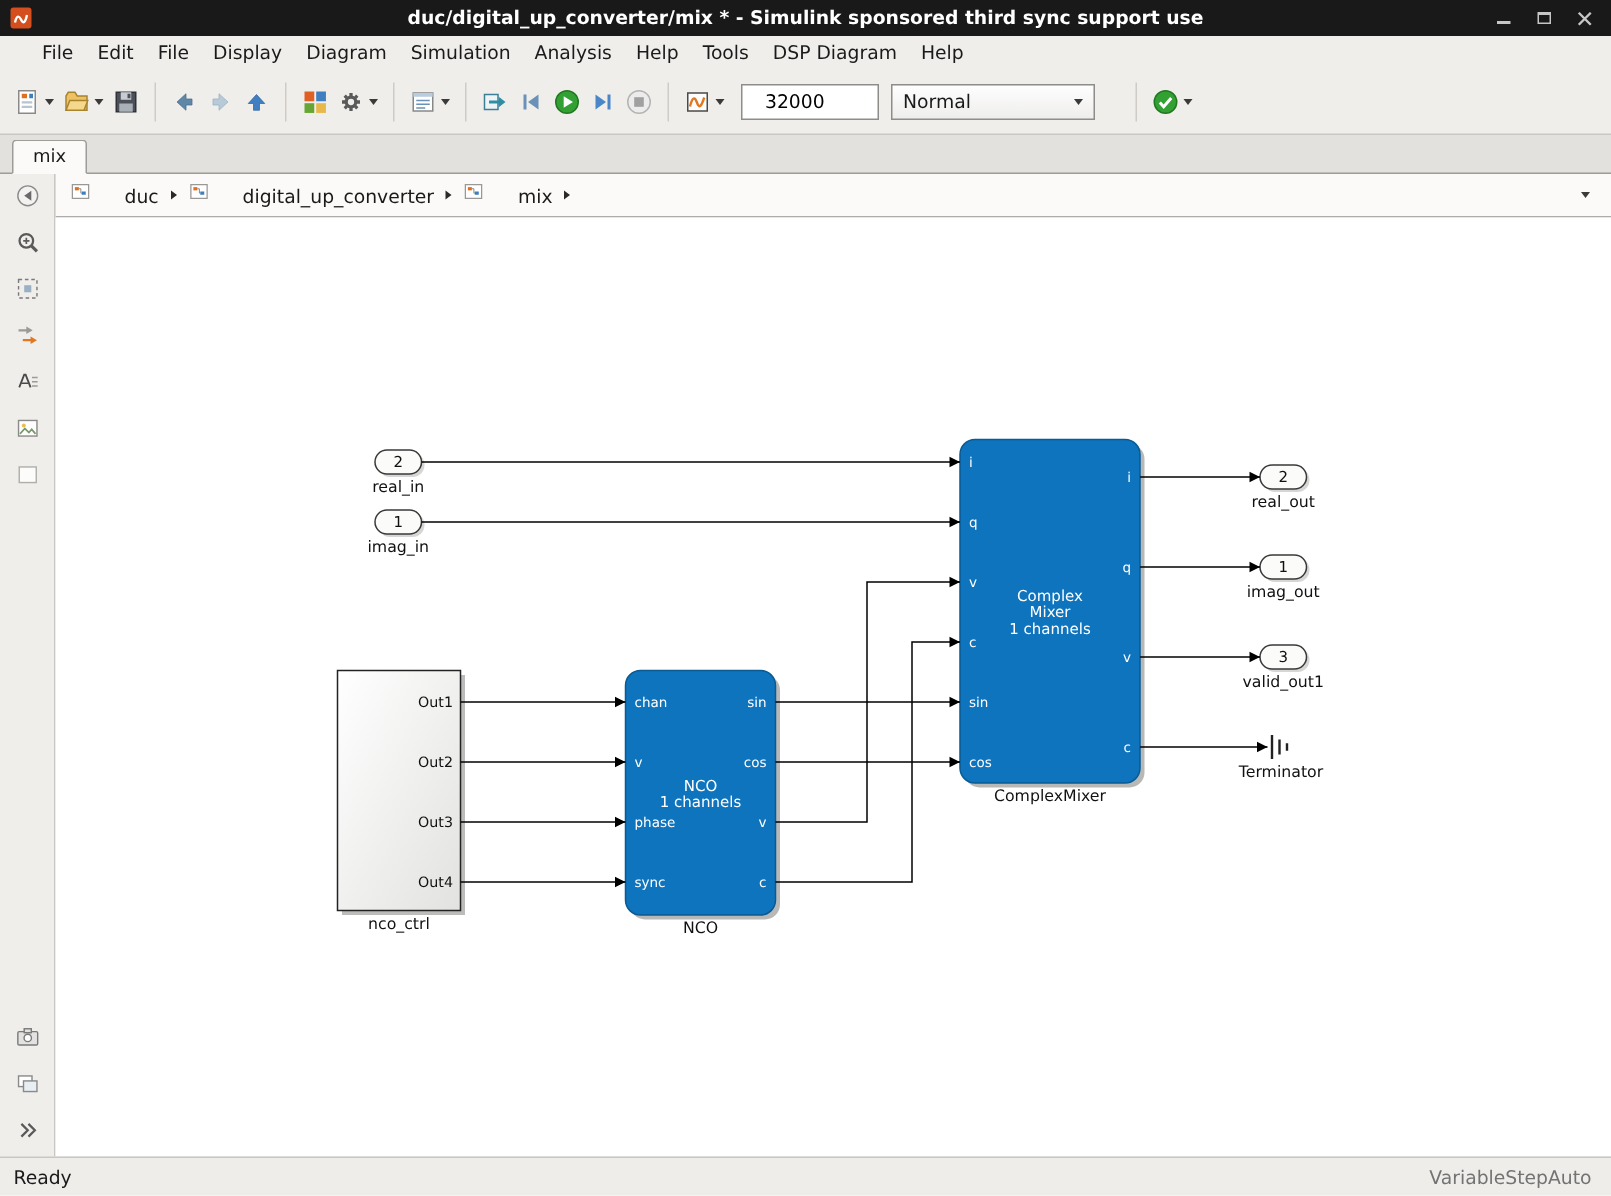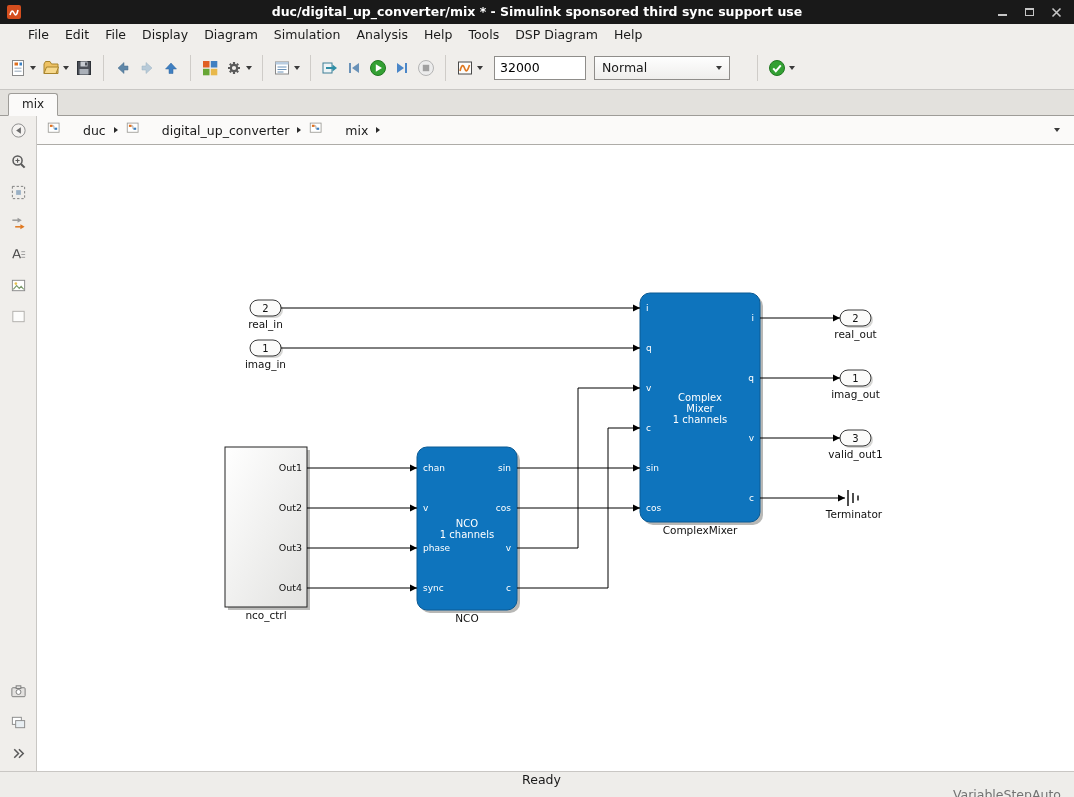--- a/index.html
+++ b/index.html
@@ -26,21 +26,21 @@
   .menu-item { padding:2px 8px 3px; cursor:default; }
   
   .toolbar { position:absolute; top:46px; left:0; right:0; height:44px; background:#f0eeeb;
     border-bottom:1px solid #c9c7c4; display:flex; align-items:center; padding-left:6px; }
   .tb-btn { display:flex; align-items:center; padding:4px 3px; border-radius:2px; }
   .tb-btn .icon { display:flex; }
   .tb-sep { width:1px; height:26px; background:#cfccc8; margin:0 7px; flex:none; }
   .caret { width:0; height:0; border-left:3.5px solid transparent; border-right:3.5px solid transparent;
     border-top:4px solid #3a3a3a; margin-left:3px; }
   .stop-time { width:92px; height:24px; border:1px solid #8f8d8a; background:#fff;
-    font:12.5px "DejaVu Sans","Liberation Sans",sans-serif; padding:0 5px; margin:0 8px; }
+    font:12.5px "DejaVu Sans","Liberation Sans",sans-serif; padding:0 15px; margin:0 8px; }
   .combo { width:136px; height:24px; border:1px solid #8f8d8a;
     background:linear-gradient(#fefefe,#efeeec); display:flex; align-items:center;
     padding-left:7px; margin-right:20px; }
   .combo .caret { margin-left:auto; margin-right:7px; }
   
   .tabbar { position:absolute; top:90px; left:0; right:0; height:26px; background:#e3e1dd;
     border-bottom:1px solid #9e9c98; display:flex; align-items:flex-end; padding-left:8px; }
   .tab { position:relative; top:1px; background:#fbfaf9; border:1px solid #9e9c98;
     border-bottom:1px solid #fbfaf9; border-radius:3px 3px 0 0; padding:3px 13px 4px; font-size:12px; }
   
@@ -55,21 +55,21 @@
   .palette { position:absolute; top:116px; left:0; width:37px; bottom:26px; background:#f0eeeb;
     border-right:1px solid #c9c7c4; display:flex; flex-direction:column; align-items:center;
     padding:6px 0 6px; gap:11px; }
   .pal-btn { width:22px; height:20px; display:flex; align-items:center; justify-content:center; }
   .pal-spacer { flex:1; }
   
   .canvas { position:absolute; top:145px; left:37px; right:0; bottom:26px; background:#ffffff; }
   .canvas svg { display:block; }
   
   .statusbar { position:absolute; bottom:0; left:0; right:0; height:26px; background:#eeedea;
-    border-top:1px solid #c9c7c4; display:flex; align-items:center;flex-direction:column; }
+    border-top:1px solid #c9c7c4; display:flex; align-items:center; }
   .status-left { padding-left:9px; }
   .status-zoom { position:absolute; left:0; right:0; text-align:center; }
   .status-right { margin-left:auto; padding-right:13px; color:#737373; z-index:1; }
 </style>
 </head>
 <body>
 
 <div class="titlebar">
   <span class="app-icon">
     <svg width="16" height="16" viewBox="0 0 16 16">

